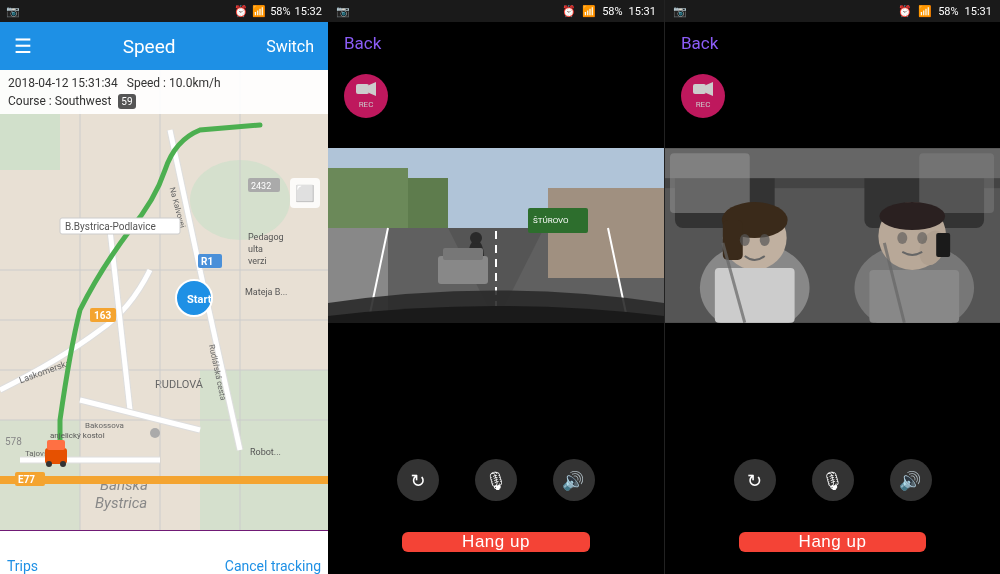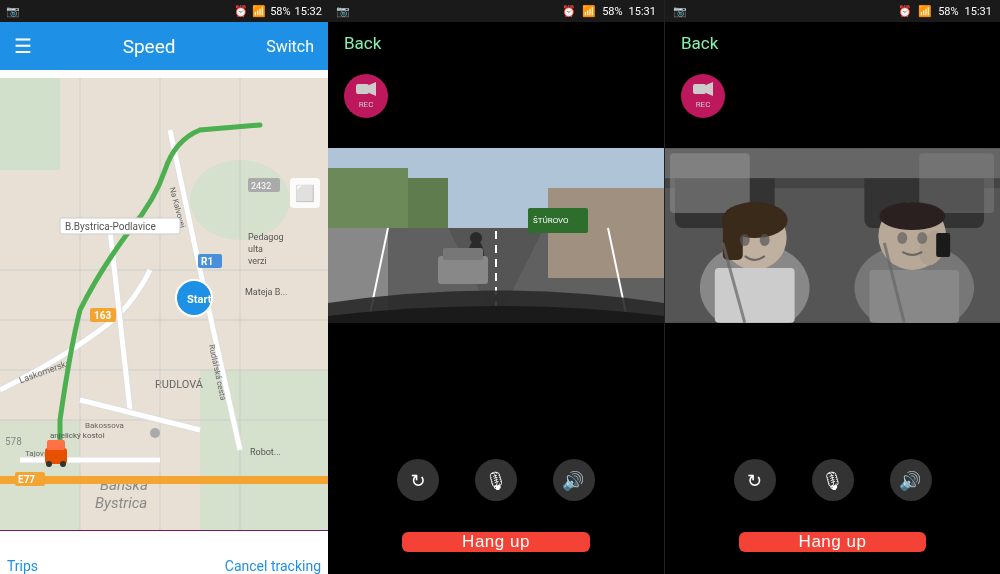--- a/index.html
+++ b/index.html
@@ -129,21 +129,21 @@
 
     .video-top-bar {
       height: 42px;
       background: #000;
       display: flex;
       align-items: center;
       padding: 0 16px;
       flex-shrink: 0;
     }
     .back-text {
-      color: #86efac;
+      color: #8b5cf6;
       font-size: 17px;
     }
 
     .rec-button {
       width: 44px;
       height: 44px;
       border-radius: 50%;
       background: #be185d;
       display: flex;
       align-items: center;
@@ -235,20 +235,29 @@
     </div>
   </div>
 
   <div class="app-header">
     <span class="header-menu">☰</span>
     <span class="header-title">Speed</span>
     <span class="header-switch">Switch</span>
   </div>
 
   <div class="info-bar">
+    <div>
+      <span>2018-04-12 15:31:34</span>
+      &nbsp;
+      <span>Speed : 10.0km/h</span>
+    </div>
+    <div>
+      <span>Course : Southwest</span>
+      <span class="info-badge">59</span>
+    </div>
   </div>
 
   <div class="map-container">
     <svg class="map-svg" viewBox="0 0 328 460">
 
       <rect width="328" height="460" fill="#e8e0d4"></rect>
 
       <rect x="0" y="0" width="60" height="100" fill="#c8dfc8" opacity="0.7"></rect>
       <rect x="200" y="300" width="128" height="160" fill="#c8dfc8" opacity="0.6"></rect>
       <rect x="0" y="350" width="80" height="110" fill="#c8dfc8" opacity="0.5"></rect>

